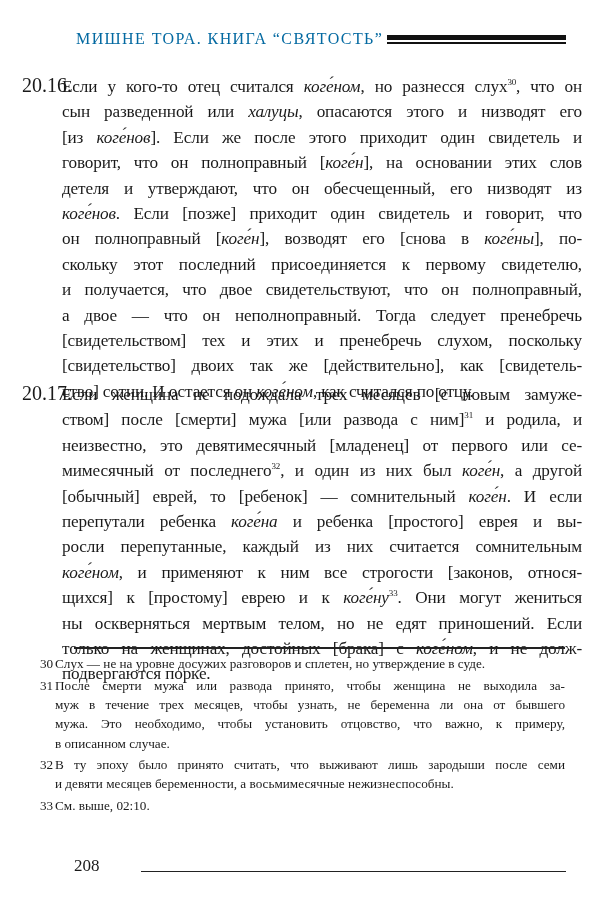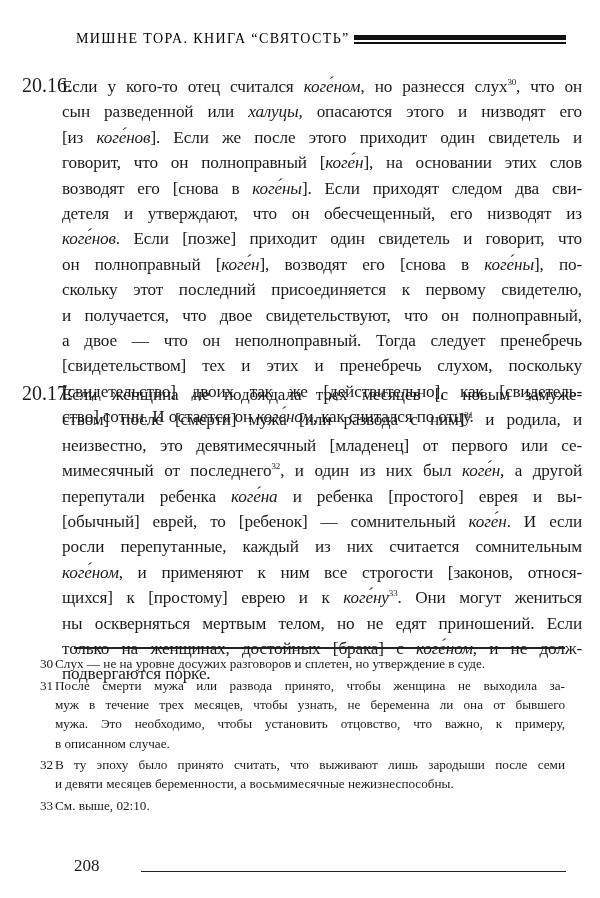--- a/index.html
+++ b/index.html
@@ -1,21 +1,21 @@
 <!DOCTYPE html>
 <html><head>
 <meta charset="utf-8">
 <style>
   html, body { margin: 0; padding: 0; background: #ffffff; }
   body { width: 600px; height: 898px; position: relative; overflow: hidden;
          font-family: "Liberation Serif", "DejaVu Serif", serif; color: #1a1a1a; }
   .header { position: absolute; top: 29px; left: 76px; width: 490px; height: 20px;
             display: flex; align-items: center; }
-  .header-title { font-size: 14px; letter-spacing: 1.4px; text-transform: uppercase;
-                  white-space: nowrap; margin-right: 4px; color: #000000; }
+  .header-title { font-size: 16px; letter-spacing: 1.4px; text-transform: uppercase;
+                  white-space: nowrap; margin-right: 4px; color: #0369a1; }
   .header-rule { flex: 1; position: relative; height: 10px; }
   .header-rule .thick { position: absolute; left: 0; right: 0; top: 1px; height: 5px; background: #111; }
   .header-rule .thin { position: absolute; left: 0; right: 0; top: 8px; height: 1.5px; background: #111; }
 
   .para { position: absolute; left: 22px; width: 560px; }
   .para-num { position: absolute; left: 0; top: 0; font-size: 20px; }
   .para-text { margin-left: 40px; font-size: 17.2px; line-height: 25.4px; text-align: justify;
                font-family: "Liberation Sans Narrow", "Liberation Serif", serif; letter-spacing: -0.15px; }
   .line { display: block; text-align: justify; text-align-last: justify; white-space: nowrap; }
   .line.last { text-align-last: left; }
@@ -44,42 +44,41 @@
   </div>
 </div>
 
 <div class="para" style="top:74px">
   <span class="para-num">20.16.</span>
   <div class="para-text">
       <span class="line">Если у кого-то отец считался <i>коге́ном</i>, но разнесся слух<sup>30</sup>, что он</span>
       <span class="line">сын разведенной или <i>халуцы</i>, опасаются этого и низводят его</span>
       <span class="line">[из <i>коге́нов</i>]. Если же после этого приходит один свидетель и</span>
       <span class="line">говорит, что он полноправный [<i>коге́н</i>], на основании этих слов</span>
-      <span class="line">возводят его [снова в <i>коге́ны</i>]. Если приходят следом два сви-</span>
       <span class="line">детеля и утверждают, что он обесчещенный, его низводят из</span>
       <span class="line"><i>коге́нов</i>. Если [позже] приходит один свидетель и говорит, что</span>
       <span class="line">он полноправный [<i>коге́н</i>], возводят его [снова в <i>коге́ны</i>], по-</span>
       <span class="line">скольку этот последний присоединяется к первому свидетелю,</span>
       <span class="line">и получается, что двое свидетельствуют, что он полноправный,</span>
       <span class="line">а двое — что он неполноправный. Тогда следует пренебречь</span>
       <span class="line">[свидетельством] тех и этих и пренебречь слухом, поскольку</span>
       <span class="line">[свидетельство] двоих так же [действительно], как [свидетель-</span>
       <span class="line last">ство] сотни. И остается он <i>коге́ном</i>, как считался по отцу.</span>
     </div>
 </div>
 
 <div class="para" style="top:382px">
   <span class="para-num">20.17.</span>
   <div class="para-text">
       <span class="line">Если женщина не подождала трех месяцев [с новым замуже-</span>
       <span class="line">ством] после [смерти] мужа [или развода с ним]<sup>31</sup> и родила, и</span>
       <span class="line">неизвестно, это девятимесячный [младенец] от первого или се-</span>
       <span class="line">мимесячный от последнего<sup>32</sup>, и один из них был <i>коге́н</i>, а другой</span>
+      <span class="line">[обычный] еврей, то [ребенок] — сомнительный <i>коге́н</i>. И если</span>
       <span class="line">перепутали ребенка <i>коге́на</i> и ребенка [простого] еврея и вы-</span>
-      <span class="line">[обычный] еврей, то [ребенок] — сомнительный <i>коге́н</i>. И если</span>
       <span class="line">росли перепутанные, каждый из них считается сомнительным</span>
       <span class="line"><i>коге́ном</i>, и применяют к ним все строгости [законов, относя-</span>
       <span class="line">щихся] к [простому] еврею и к <i>коге́ну</i><sup>33</sup>. Они могут жениться</span>
       <span class="line">ны оскверняться мертвым телом, но не едят приношений. Если</span>
       <span class="line">только на женщинах, достойных [брака] с <i>коге́ном</i>, и не долж-</span>
       <span class="line last">подвергаются порке.</span>
     </div>
 </div>
 
 <div class="fn-rule"></div>

